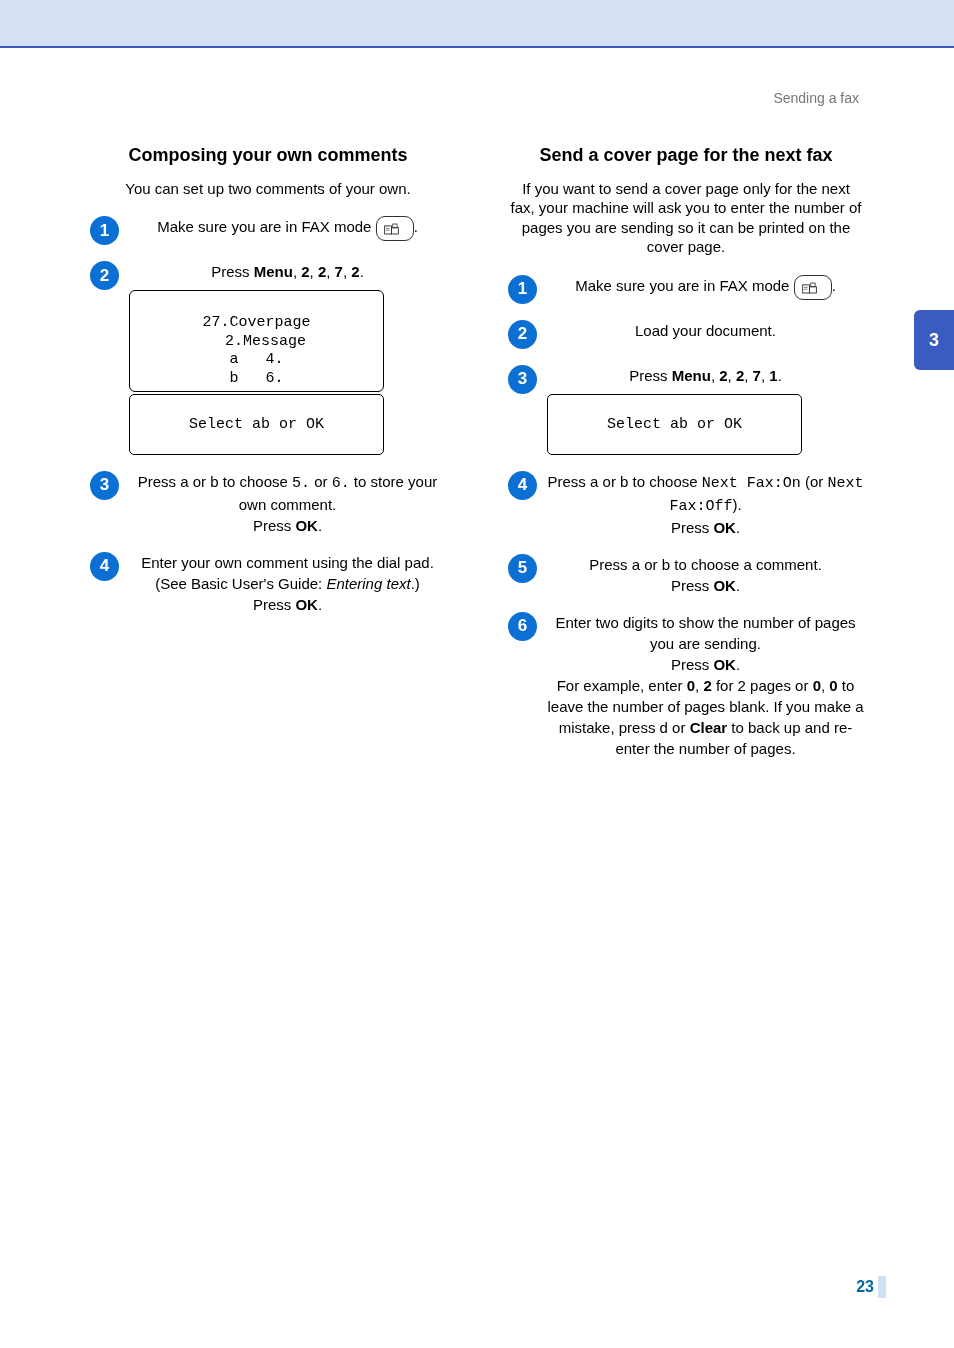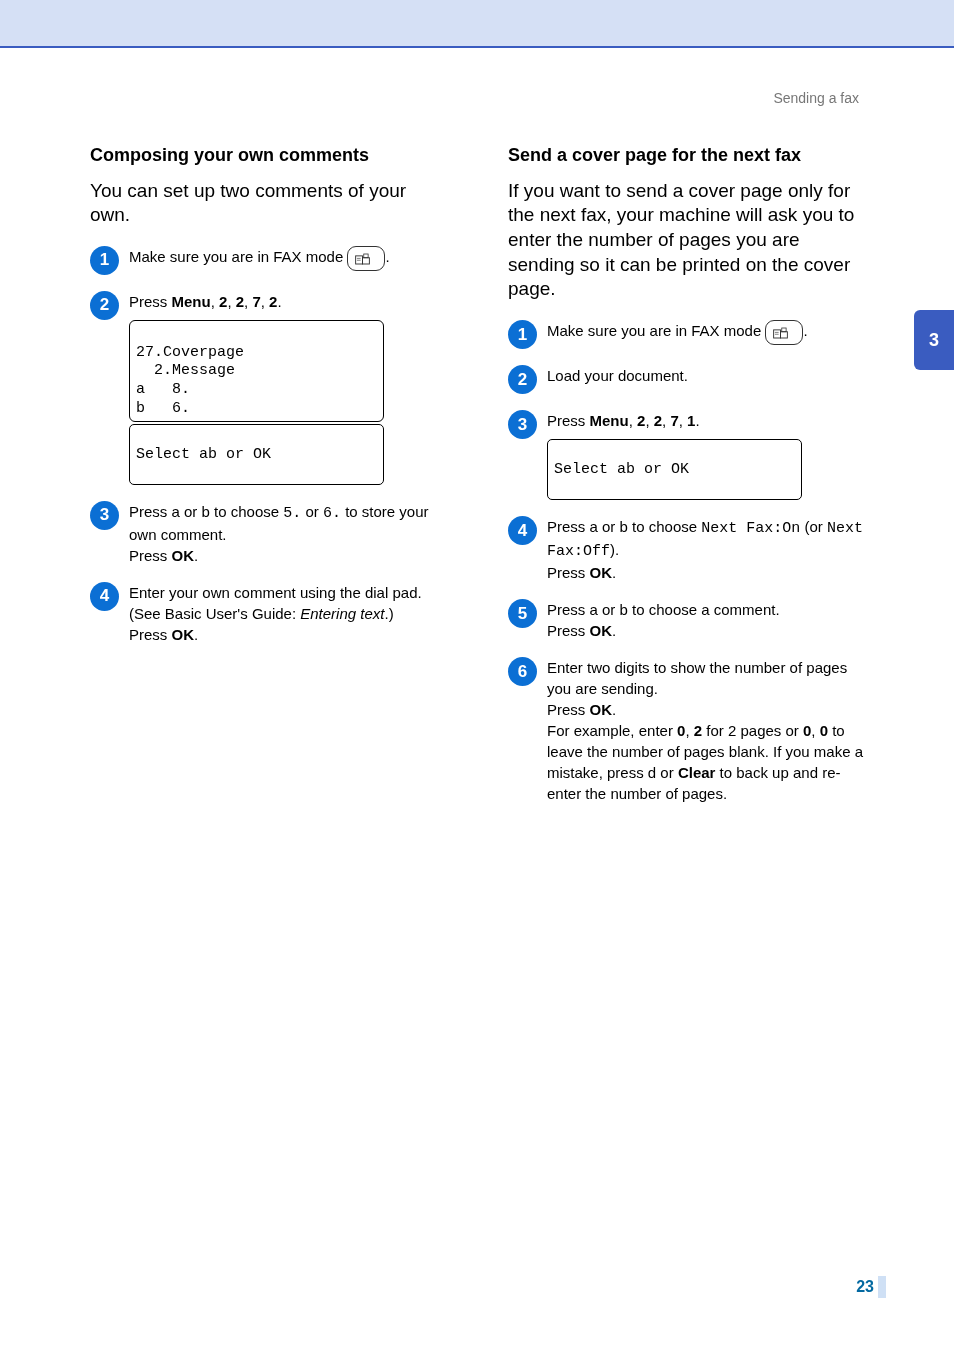--- a/index.html
+++ b/index.html
@@ -1,28 +1,28 @@
 <!DOCTYPE html>
 <html><head>
   <meta charset="utf-8">
   <style>
     * { box-sizing: border-box; margin: 0; padding: 0; }
     html, body { width: 954px; font-family: Arial, Helvetica, sans-serif; color: #000; background: #fff; }
-    .page { position: relative; width: 954px; height: 1348px; }
+    .page { position: relative; width: 954px; height: 1348px; text-align: center; }
     .top-band { position: absolute; top: 0; left: 0; right: 0; height: 46px; background: #d5e0f5; }
     .top-rule { position: absolute; top: 46px; left: 0; right: 0; height: 2px; background: #3a5cc0; }
     .header-label { position: absolute; top: 90px; right: 95px; font-size: 14px; color: #777; }
     .chapter-tab { position: absolute; right: 0; top: 310px; width: 40px; height: 60px; background: #3a5cc0; border-radius: 6px 0 0 6px; display: flex; align-items: center; justify-content: center; }
     .chapter-tab span { color: #fff; font-weight: bold; font-size: 18px; }
     .page-num { position: absolute; bottom: 52px; right: 80px; color: #0369a1; font-size: 16px; font-weight: bold; }
     .page-num-bar { position: absolute; bottom: 50px; right: 68px; width: 8px; height: 22px; background: #cfe0f5; }
     .columns { position: absolute; top: 145px; left: 90px; right: 90px; display: flex; gap: 62px; }
     .col { flex: 1; }
     h2 { font-size: 18px; font-weight: bold; margin-bottom: 12px; line-height: 1.2; }
-    p.intro { font-size: 19px; margin-bottom: 18px; line-height: 1.3; }
+    p.intro { font-size: 15px; margin-bottom: 18px; line-height: 1.3; }
     .step { display: flex; align-items: flex-start; margin-bottom: 16px; }
     .step-num { flex: 0 0 29px; width: 29px; height: 29px; border-radius: 50%; background: #0b6fd4; color: #fff; font-weight: bold; font-size: 17px; display: flex; align-items: center; justify-content: center; margin-right: 10px; }
     .step-body { flex: 1; font-size: 15px; line-height: 1.4; }
     .fax-icon { display: inline-block; border: 1.5px solid #333; border-radius: 9px; padding: 2px 14px 0 7px; vertical-align: -3px; }
     .fax-icon svg { display: inline-block; width: 15px; height: 12px; }
     .mono { font-family: "Courier New", Courier, monospace; font-size: 15px; }
     .lcd { margin-top: 8px; width: 255px; }
     .lcd-box { border: 1.5px solid #000; border-radius: 6px; padding: 4px 6px 2px; font-family: "Courier New", Courier, monospace; font-size: 15px; line-height: 1.25; white-space: pre; }
     .lcd-bottom { border: 1.5px solid #000; border-radius: 5px; padding: 19px 6px; margin-top: 2px; font-family: "Courier New", Courier, monospace; font-size: 15px; white-space: pre; }
     .col-right h2 { }
@@ -64,21 +64,21 @@
       </div>
 
       <div class="step">
         <div class="step-num">2</div>
         <div class="step-body">
           <span>Press </span><span class="bold">Menu</span><span>, </span><span class="bold">2</span><span>, </span><span class="bold">2</span><span>, </span><span class="bold">7</span><span>, </span><span class="bold">2</span><span>.</span>
           <div class="lcd">
             <div class="lcd-box">
 <span>27.Coverpage</span>
 <span>  2.Message</span>
-<span>a   8.</span>
+<span>a   4.</span>
 <span>b   6.</span></div>
             <div class="lcd-bottom">Select ab or OK</div>
           </div>
         </div>
       </div>
 
       <div class="step">
         <div class="step-num">3</div>
         <div class="step-body">
           <span>Press a or b to choose </span><span class="mono">5.</span><span> or </span><span class="mono">6.</span><span> to store your own comment.</span><br>

